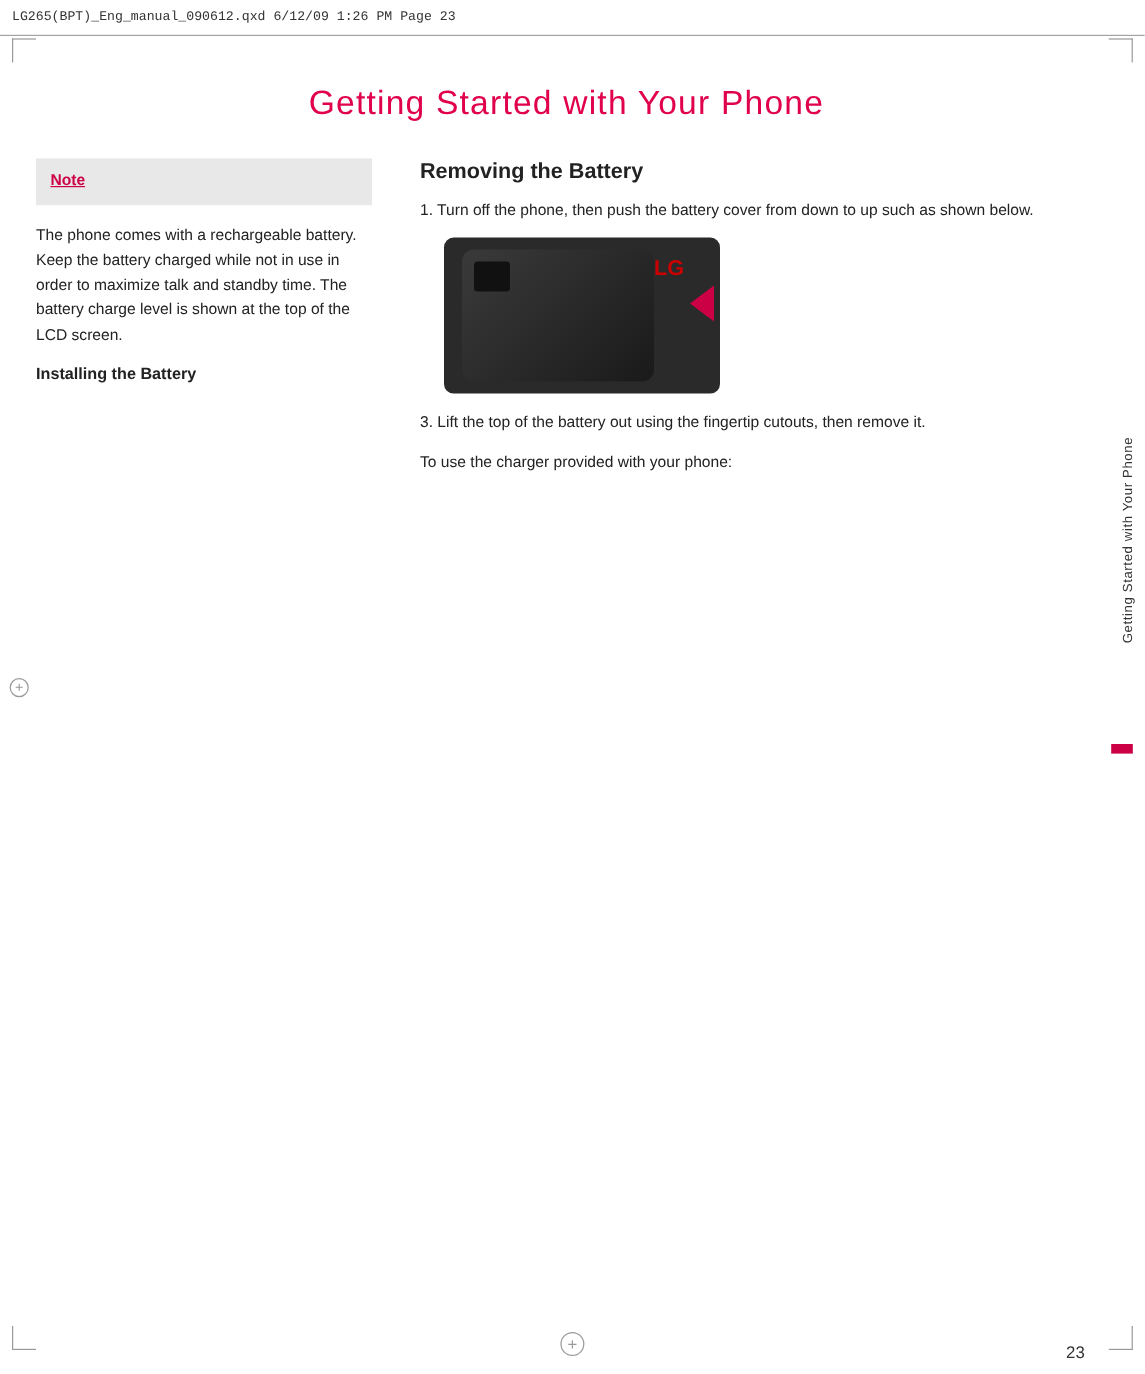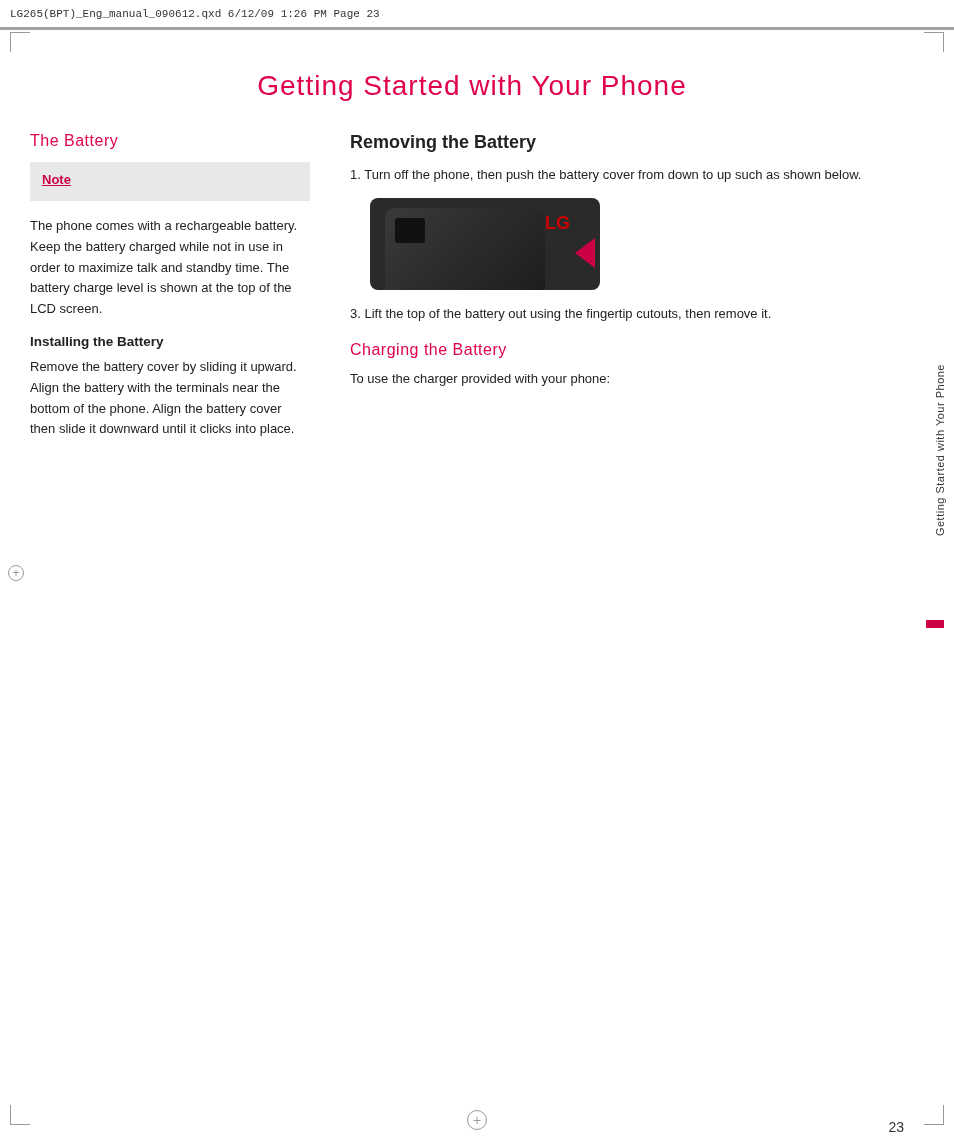--- a/index.html
+++ b/index.html
@@ -14,21 +14,21 @@
       position: relative;
     }
 
     
     .header-bar {
       position: absolute;
       top: 0;
       left: 0;
       right: 0;
       height: 30px;
-      border-bottom: 3px solid #a3a3a3;
+      border-bottom: 1px solid #a3a3a3;
       display: flex;
       align-items: center;
       padding: 0 10px;
       font-size: 11px;
       font-family: 'Courier New', monospace;
       color: #333;
     }
 
     
     .corner-mark {
@@ -168,21 +168,21 @@
       padding-left: 0;
     }
 
     .numbered-list li .num {
       display: inline;
     }
 
     
     .phone-image {
       width: 230px;
-      height: 92px;
+      height: 130px;
       background: #2a2a2a;
       border-radius: 8px;
       margin: 10px 0 14px 20px;
       position: relative;
       overflow: hidden;
       display: flex;
       align-items: center;
       justify-content: center;
     }
     .phone-image-inner {
@@ -328,31 +328,29 @@
 </div>
 <div class="sidebar-tab-bar"></div>
 
 <div class="page-content">
 
   <h1 class="page-title">Getting Started with Your Phone</h1>
 
   <div class="two-col">
 
     <div class="left-col">
-      <h2 class="section-heading">The Battery</h2>
 
       <div class="note-box">
         <div class="note-title">Note</div>
       </div>
 
       <p class="body-text">The phone comes with a rechargeable battery. Keep the battery charged while not in use in order to maximize talk and standby time. The battery charge level is shown at the top of the LCD screen.</p>
 
       <div class="sub-heading">Installing the Battery</div>
 
-      <p class="body-text">Remove the battery cover by sliding it upward. Align the battery with the terminals near the bottom of the phone. Align the battery cover then slide it downward until it clicks into place.</p>
     </div>
 
     <div class="right-col">
 
       <div class="remo-heading">Removing the Battery</div>
 
       <ol class="numbered-list">
         <li>
           <span class="num">1. </span><span>Turn off the phone, then push the battery cover from down to up such as shown below.</span>
         </li>
@@ -366,21 +364,20 @@
           <div class="phone-arrow"></div>
         </div>
       </div>
 
       <ol class="numbered-list" style="margin-top:4px;">
         <li style="margin-top:10px;">
           <span class="num">3. </span><span>Lift the top of the battery out using the fingertip cutouts, then remove it.</span>
         </li>
       </ol>
 
-      <h2 class="charging-heading" style="margin-top: 16px;">Charging the Battery</h2>
 
       <p class="body-text" style="margin-bottom: 6px;">To use the charger provided with your phone:</p>
 
 
     </div>
   </div>
 </div>
 
 <div class="page-number">23</div>
 

